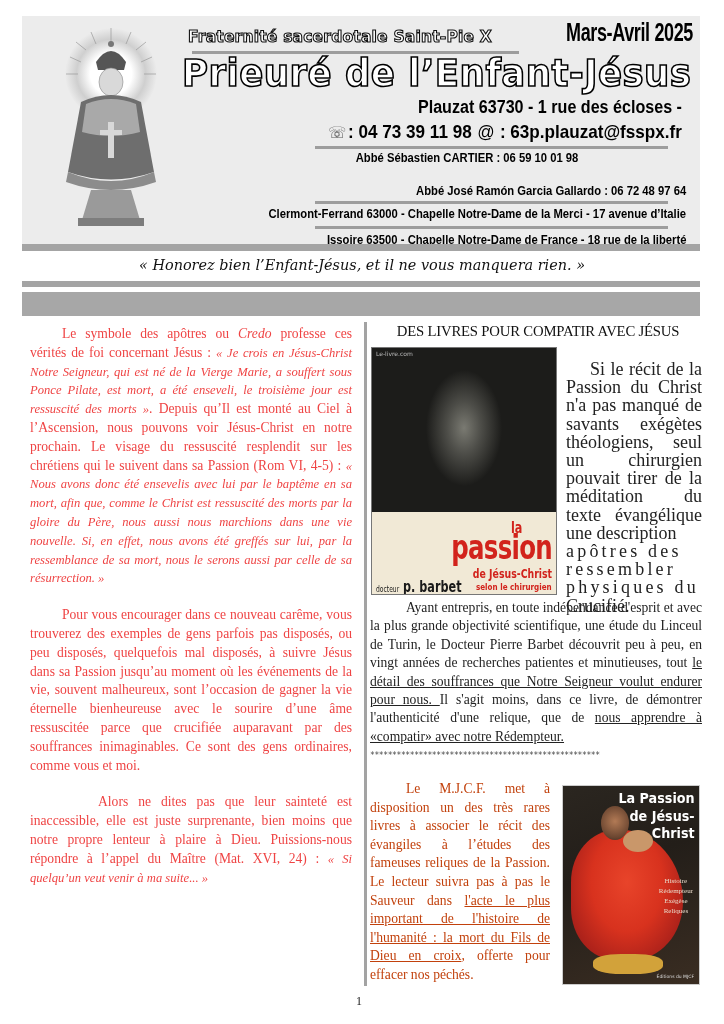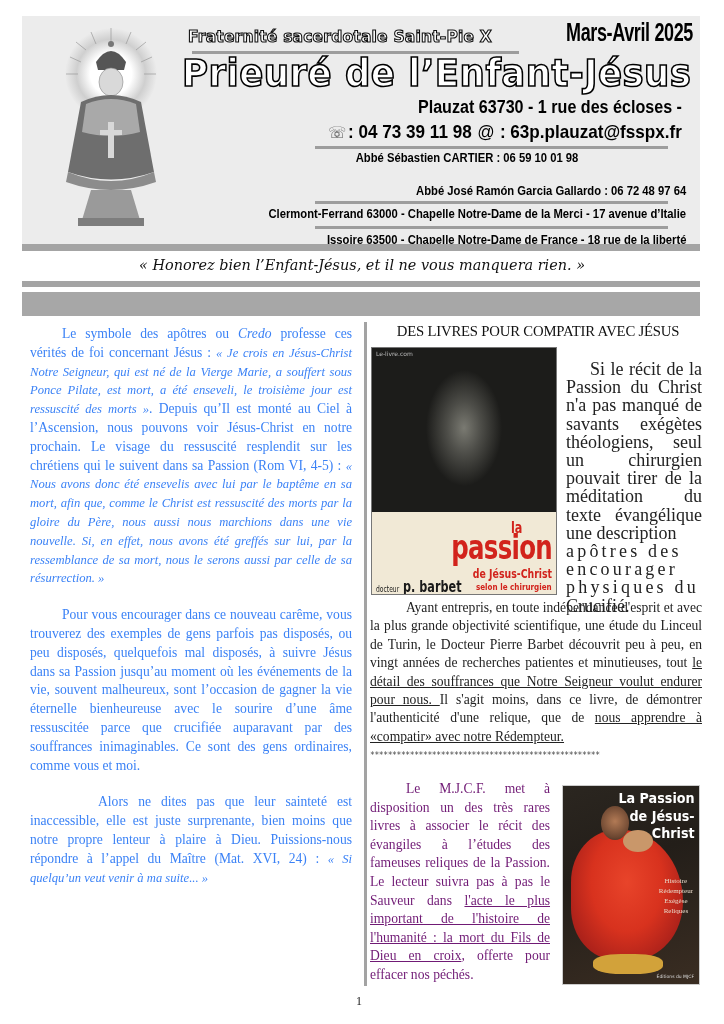--- a/index.html
+++ b/index.html
@@ -55,21 +55,21 @@
   .motto {
     position: absolute; left: 0; width: 724px; top: 256px; text-align: center;
     font-family: "DejaVu Serif", serif; font-style: italic; font-size: 15.5px; color: #111;
     transform: scaleX(0.93); transform-origin: center top;
   }
   .motto-bar-bot { position: absolute; left: 22px; top: 281px; width: 678px; height: 6px; background: #a4a4a4; }
   .grey-band { position: absolute; left: 22px; top: 292px; width: 678px; height: 24px; background: #a7a7a7; }
 
   .col-left {
     position: absolute; left: 30px; top: 325px; width: 322px;
-    font-size: 13.6px; line-height: 18.8px; text-align: justify; color: #3b82f6;
+    font-size: 13.6px; line-height: 18.8px; text-align: justify; color: #ef4444;
   }
   .col-left p { text-indent: 32px; }
   .col-left .it { font-style: italic; font-size: 12.6px; }
   .col-left .quote { font-style: italic; font-size: 12.6px; }
   .col-left .gap { height: 18px; }
   .col-left .signoff { text-align: right; text-indent: 0; margin-top: 14px; }
   .col-left .indent-big { text-indent: 68px; }
 
   .vsep { position: absolute; left: 364px; top: 322px; width: 3px; height: 664px; background: #a3a3a3; }
 
@@ -110,21 +110,21 @@
   .r-text-mid {
     position: absolute; left: 0; top: 277px; width: 332px;
     font-size: 13.6px; line-height: 18.4px; text-align: justify; color: #222;
   }
   .r-text-mid p { text-indent: 36px; }
   .u { text-decoration: underline; }
   .stars { font-family: "DejaVu Sans Mono", monospace; font-size: 8px; letter-spacing: -0.4px; color: #444; margin-top: 1px; white-space: nowrap; overflow: hidden; width: 332px; }
 
   .r-text-bot {
     position: absolute; left: 0; top: 458px; width: 180px;
-    font-size: 13.6px; line-height: 18.6px; text-align: justify; color: #701a75;
+    font-size: 13.6px; line-height: 18.6px; text-align: justify; color: #c2410c;
   }
   .r-text-bot p { text-indent: 36px; }
 
   .book2 {
     position: absolute; left: 192px; top: 463px; width: 138px; height: 200px;
     background: linear-gradient(160deg, #2b2620 0%, #231e19 40%, #3a2d22 100%);
     overflow: hidden; border: 1px solid #ccc;
   }
   .book2 .robe {
     position: absolute; left: 8px; top: 44px; width: 112px; height: 130px;
@@ -236,21 +236,21 @@
     <div class="la">la</div>
     <div class="passion">passion</div>
     <div class="sub1">de Jésus-Christ</div>
     <div class="sub2">selon le chirurgien</div>
     <div class="author"><small>docteur</small> <span>p. barbet</span></div>
   </div>
 
   <div class="r-text-top">
     <p><span>Si le récit de la Passion du Christ n'a pas manqué de savants exégètes théologiens, seul un chirurgien pouvait tirer de la méditation du texte évangélique une description</span></p>
     <div class="spread">apôtres des</div>
-    <div class="spread">encourager</div>
+    <div class="spread">ressembler</div>
     <div class="spread">physiques du</div>
     <div>Crucifié.</div>
   </div>
 
   <div class="r-text-mid">
     <p><span>Ayant entrepris, en toute indépendance d'esprit et avec la plus grande objectivité scientifique, une étude du Linceul de Turin, le Docteur Pierre Barbet découvrit peu à peu, en vingt années de recherches patientes et minutieuses, tout </span><span class="u">le détail des souffrances que Notre Seigneur voulut endurer pour nous. </span><span>Il s'agit moins, dans ce livre, de démontrer l'authenticité d'une relique, que de </span><span class="u">nous apprendre à «compatir» avec notre Rédempteur.</span></p>
     <div class="stars">****************************************************</div>
   </div>
 
   <div class="r-text-bot">

